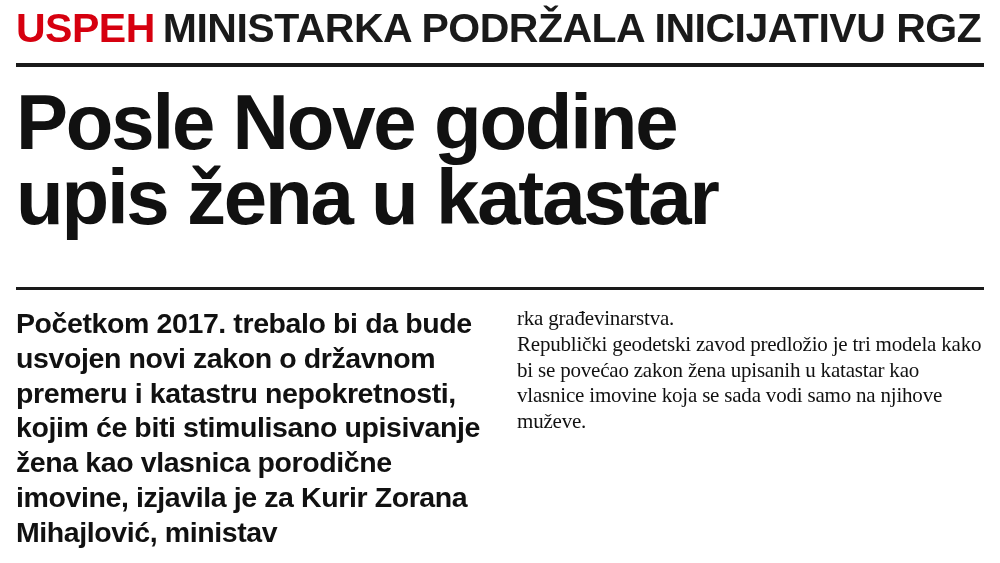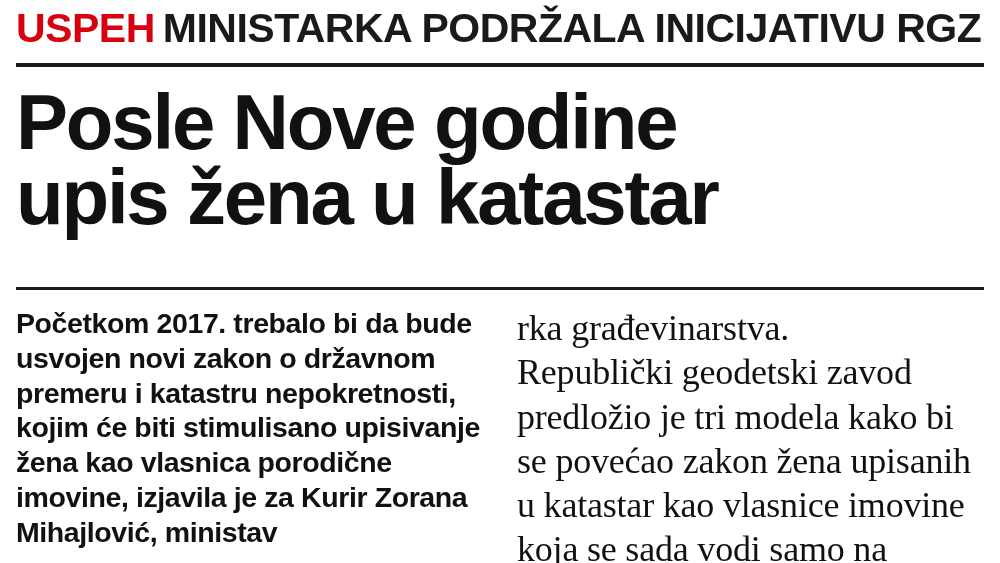--- a/index.html
+++ b/index.html
@@ -94,21 +94,21 @@
   .col-left p {
     font-family: "Liberation Sans", sans-serif;
     font-weight: bold;
     font-size: 28.5px;
     line-height: 1.22;
     letter-spacing: -0.4px;
     color: #111111;
   }
   .col-right p {
     font-family: "Liberation Serif", serif;
-    font-size: 36px;
+    font-size: 21px;
     line-height: 1.23;
     letter-spacing: -0.2px;
     color: #111111;
   }
   .col-right p + p {
     margin-top: 0;
   }
 </style>
 </head>
 <body>

